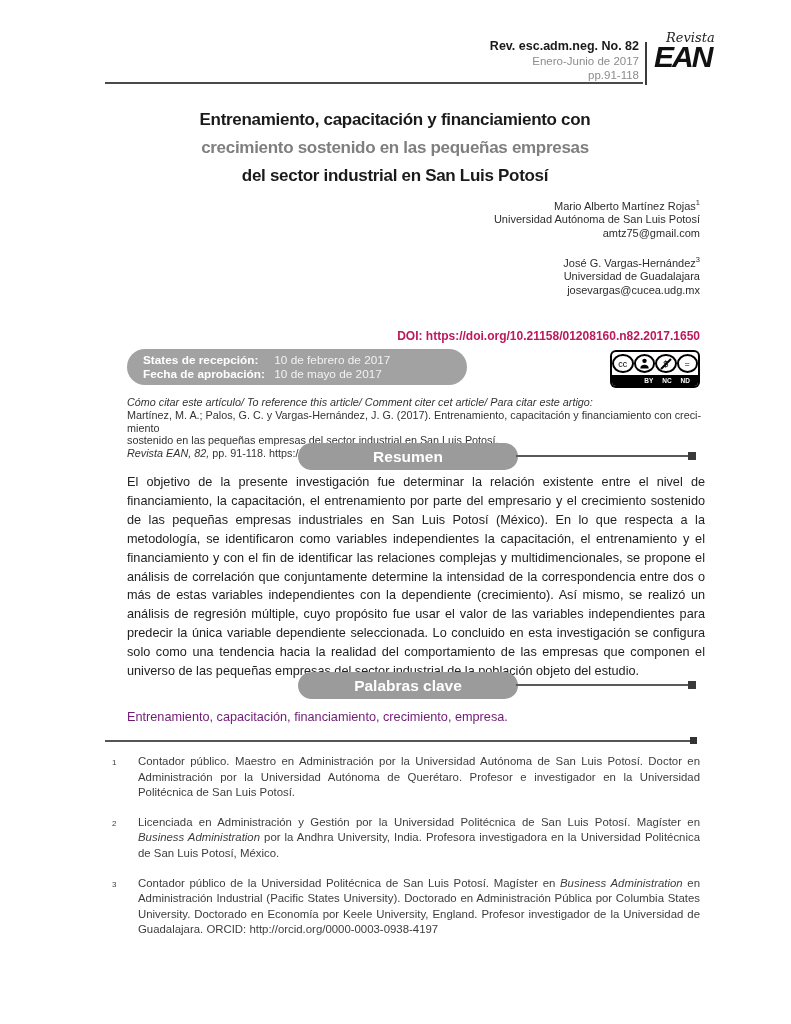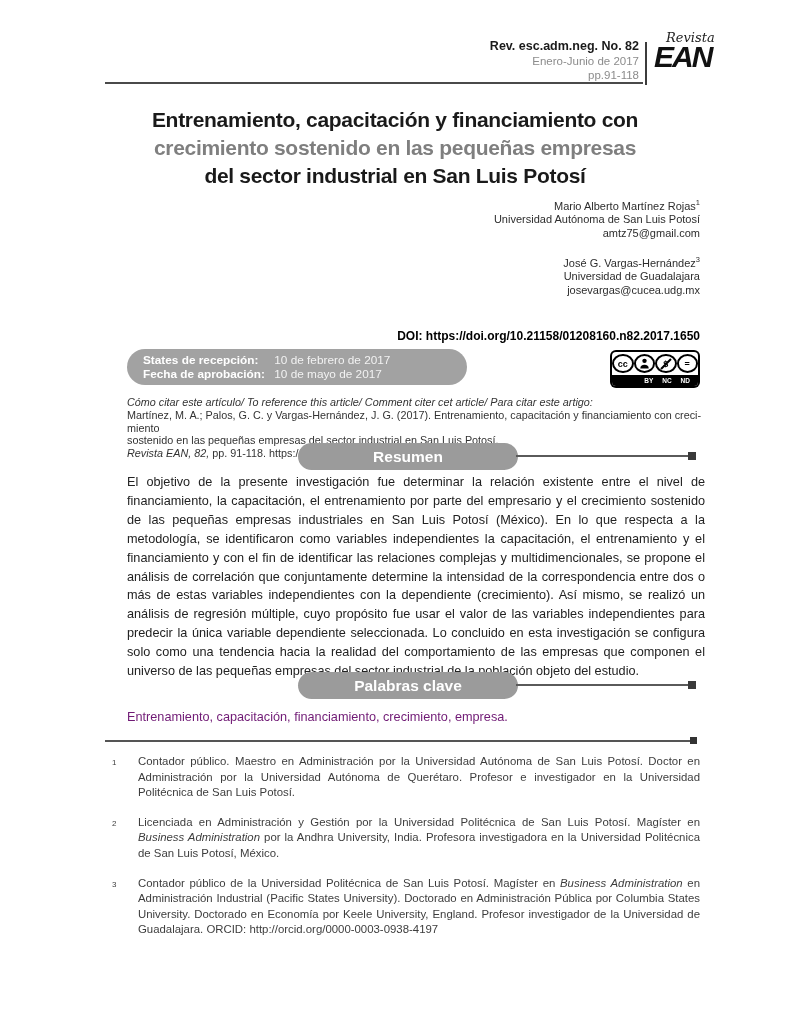--- a/index.html
+++ b/index.html
@@ -38,34 +38,34 @@
     font-style: italic; font-size: 13px; color: #222;
   }
   .top-rule {
     position: absolute; top: 82px; left: 105px;
     width: 538px; height: 2px; background: #4a4a4a;
   }
   
   .title-block {
     position: absolute; top: 106px; left: 85px; width: 620px;
     text-align: center; font-weight: 700;
-    font-size: 21px; line-height: 28px; letter-spacing: -0.3px;
+    font-size: 17px; line-height: 28px; letter-spacing: -0.3px;
   }
   .title-l1, .title-l3 { color: #1a1a1a; }
   .title-l2 { color: #7f7f7f; }
   
   .authors {
     position: absolute; top: 196px; right: 91px;
     text-align: right; font-size: 11px; line-height: 13.5px; color: #2d2d2d;
   }
   .author-group { margin-bottom: 13px; }
   .author-name sup { font-size: 7.5px; }
   .doi-line {
     position: absolute; top: 329px; right: 91px;
-    font-size: 12px; font-weight: 700; color: #000000;
+    font-size: 12px; font-weight: 700; color: #be185d;
   }
   
   .dates-box {
     position: absolute; top: 349px; left: 127px;
     width: 340px; height: 36px;
     background: #a2a2a2; border-radius: 18px;
     padding: 4px 0 0 16px;
     font-size: 11.8px; line-height: 14px; color: #ffffff;
   }
   .dates-row .lbl { font-weight: 700; display: inline-block; min-width: 128px; }
@@ -76,21 +76,21 @@
     background: #000; border-radius: 6px; padding: 2px;
   }
   .cc-inner {
     width: 100%; height: 100%; background: #fff; border-radius: 4px;
     display: flex; align-items: flex-start; justify-content: space-evenly;
     padding-top: 2px; position: relative;
   }
   .cc-circle {
     width: 37px; height: 19px; border: 2px solid #000; border-radius: 50%;
     display: flex; align-items: center; justify-content: center;
-    font-weight: 700; font-size: 9px; color: #000; background: #fff;
+    font-weight: 400; font-size: 9px; color: #000; background: #fff;
     position: relative; z-index: 2;
   }
   .cc-circle svg { display: block; }
   .cc-nc { position: relative; }
   .cc-nc .slash {
     position: absolute; width: 2px; height: 14px; background: #000;
     transform: rotate(45deg);
   }
   .cc-bottom {
     position: absolute; bottom: 0; left: 0; right: 0; height: 11px;

